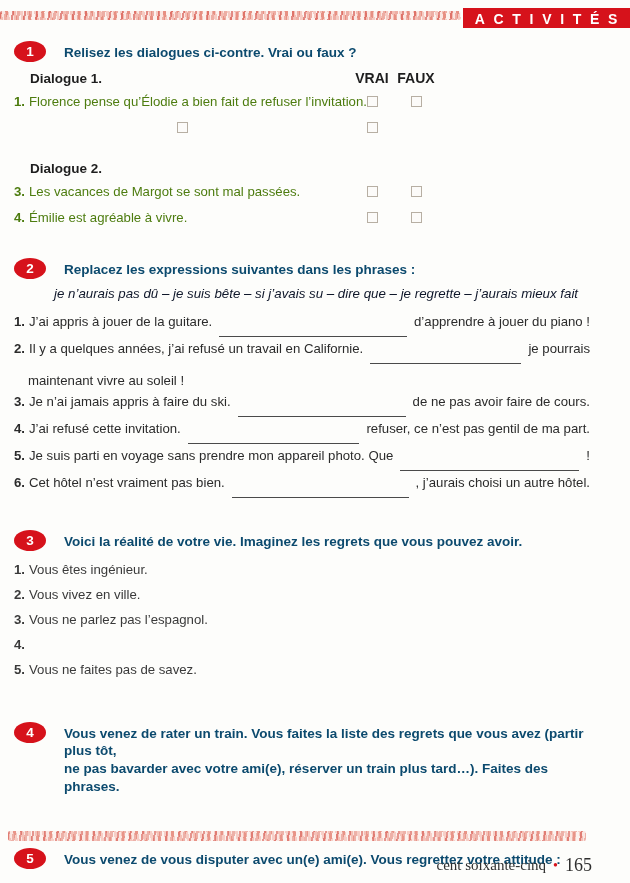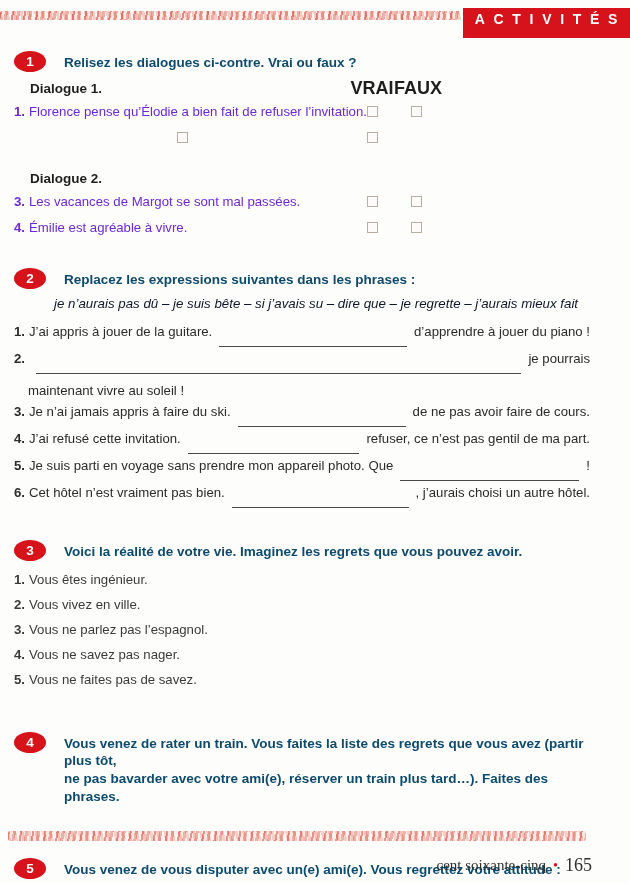--- a/index.html
+++ b/index.html
@@ -23,21 +23,21 @@
       repeating-linear-gradient(100deg, rgba(204,44,32,0.55) 0 2px, rgba(238,130,110,0.18) 2px 5px, rgba(214,64,44,0.42) 5px 8px, rgba(250,205,195,0.22) 8px 12px),
       repeating-linear-gradient(78deg, rgba(224,84,64,0.30) 0 3px, rgba(255,255,255,0.12) 3px 7px);
     border-radius: 2px;
   }
   .activites-box {
     background: #d6121b;
     color: #ffffff;
     font-weight: bold;
     font-size: 14px;
     letter-spacing: 0.62em;
-    padding: 4px 4px 12px 12px;
+    padding: 4px 4px 2px 12px;
     margin-left: 2px;
     line-height: 1;
     white-space: nowrap;
   }
   .bottom-band-wrap { position: absolute; left: 8px; right: 44px; top: 831px; }
   .bottom-band {
     height: 10px;
     background:
       repeating-linear-gradient(100deg, rgba(204,44,32,0.5) 0 2px, rgba(238,130,110,0.18) 2px 5px, rgba(214,64,44,0.4) 5px 8px, rgba(250,205,195,0.22) 8px 12px),
       repeating-linear-gradient(78deg, rgba(224,84,64,0.28) 0 3px, rgba(255,255,255,0.12) 3px 7px);
@@ -68,22 +68,22 @@
   
   .tf-grid { width: 424px; }
   .tf-row {
     display: grid;
     grid-template-columns: 336px 44px 44px;
     align-items: center;
     height: 26px;
   }
   .tf-head { height: 20px; margin-top: 1px; }
   .dialogue-label { font-weight: bold; font-size: 13.5px; padding-left: 16px; color: #1e1e1e; }
-  .col-label { font-weight: bold; font-size: 18px; text-align: center; color: #1e1e1e; }
-  .item-text { font-size: 13.2px; color: #6d28d9; white-space: nowrap; }
+  .col-label { font-weight: bold; font-size: 14px; text-align: center; color: #1e1e1e; }
+  .item-text { font-size: 13.2px; color: #4d7c0f; white-space: nowrap; }
   .item-num { font-weight: bold; margin-right: 4px; }
   .cb-cell { display: flex; justify-content: center; }
   .cb {
     width: 11px; height: 11px;
     border: 1px solid #b7afa3;
     background: #fcfbf9;
     display: inline-block;
   }
 
   
@@ -198,20 +198,21 @@
 
   <div class="mt10">
     <div class="fill-line">
       <span class="item-num">1.</span>
       <span>J’ai appris à jouer de la guitare.</span>
       <span class="blank"></span>
       <span>d’apprendre à jouer du piano !</span>
     </div>
     <div class="fill-line">
       <span class="item-num">2.</span>
+      <span>Il y a quelques années, j’ai refusé un travail en Californie.</span>
       <span class="blank"></span>
       <span>je pourrais</span>
     </div>
     <div class="continuation">maintenant vivre au soleil !</div>
     <div class="fill-line">
       <span class="item-num">3.</span>
       <span>Je n’ai jamais appris à faire du ski.</span>
       <span class="blank"></span>
       <span>de ne pas avoir faire de cours.</span>
     </div>
@@ -247,21 +248,20 @@
     <div class="plain-row">
         <span class="item-num">2.</span>
         <span>Vous vivez en ville.</span>
       </div>
     <div class="plain-row">
         <span class="item-num">3.</span>
         <span>Vous ne parlez pas l’espagnol.</span>
       </div>
     <div class="plain-row">
         <span class="item-num">4.</span>
-        <span>Vous ne savez pas nager.</span>
       </div>
     <div class="plain-row">
         <span class="item-num">5.</span>
         <span>Vous ne faites pas de savez.</span>
       </div>
   </div>
 
   <div class="ex-header mt40">
     <div class="badge">4</div>
     <div class="instruction">

